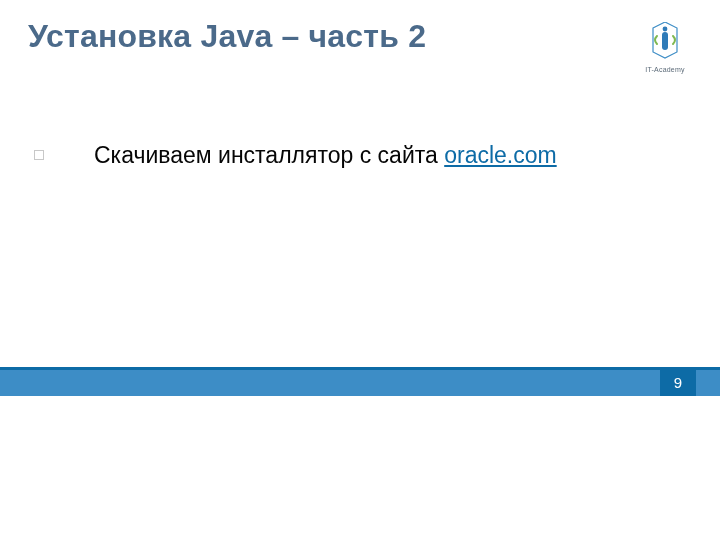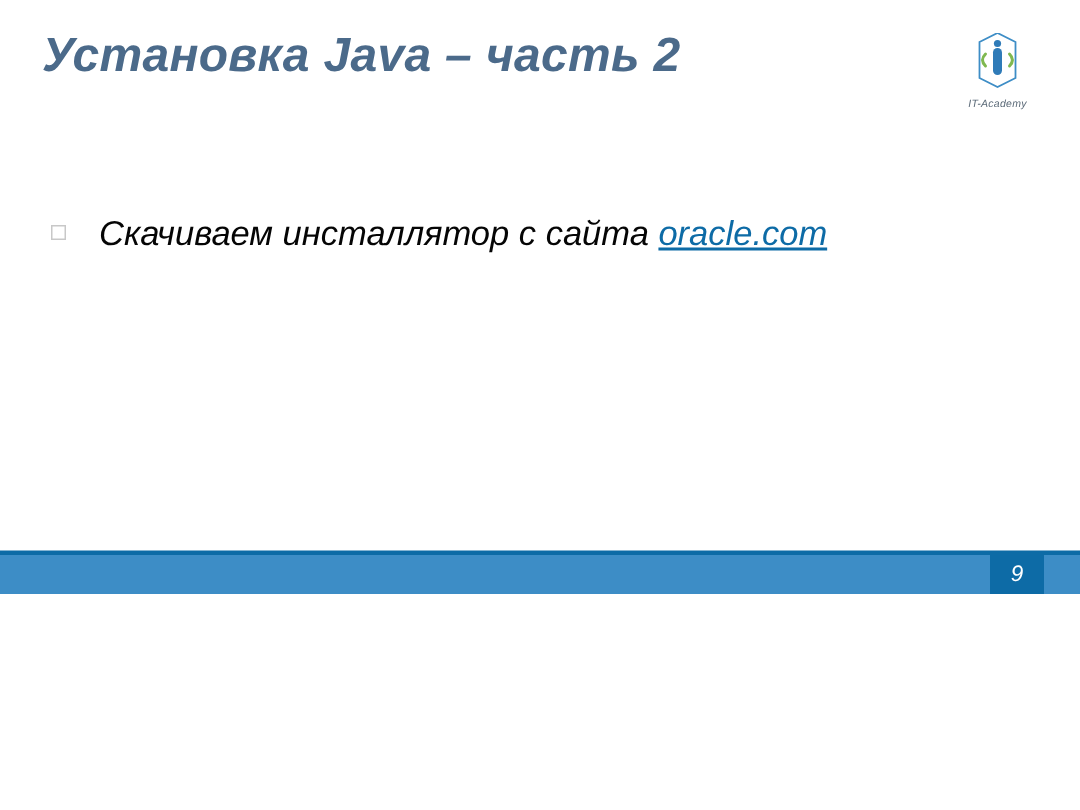--- a/index.html
+++ b/index.html
@@ -6,21 +6,20 @@
     html, body { width: 720px; height: 540px; overflow: hidden; }
     body {
       font-family: "Segoe UI", Tahoma, Arial, sans-serif;
       background: #ffffff;
       position: relative;
     }
     .slide {
       width: 720px;
       height: 416px;
       position: relative;
-      font-style: italic;
     }
     .title {
       position: absolute;
       top: 18px;
       left: 28px;
       font-size: 32px;
       font-weight: 600;
       color: #4b6a8a;
       letter-spacing: 0.2px;
     }
@@ -44,20 +43,21 @@
       left: 34px;
       right: 30px;
     }
     .bullet {
       display: flex;
       align-items: flex-start;
       margin-bottom: 24px;
       font-size: 23px;
       color: #050505;
       line-height: 1.35;
+      gap: 28px;
     }
     .bullet-marker {
       width: 10px;
       height: 10px;
       border: 1px solid #c8c8c8;
       margin-top: 10px;
       margin-right: 22px;
       flex-shrink: 0;
     }
     .bullet-text { flex: 1; }

